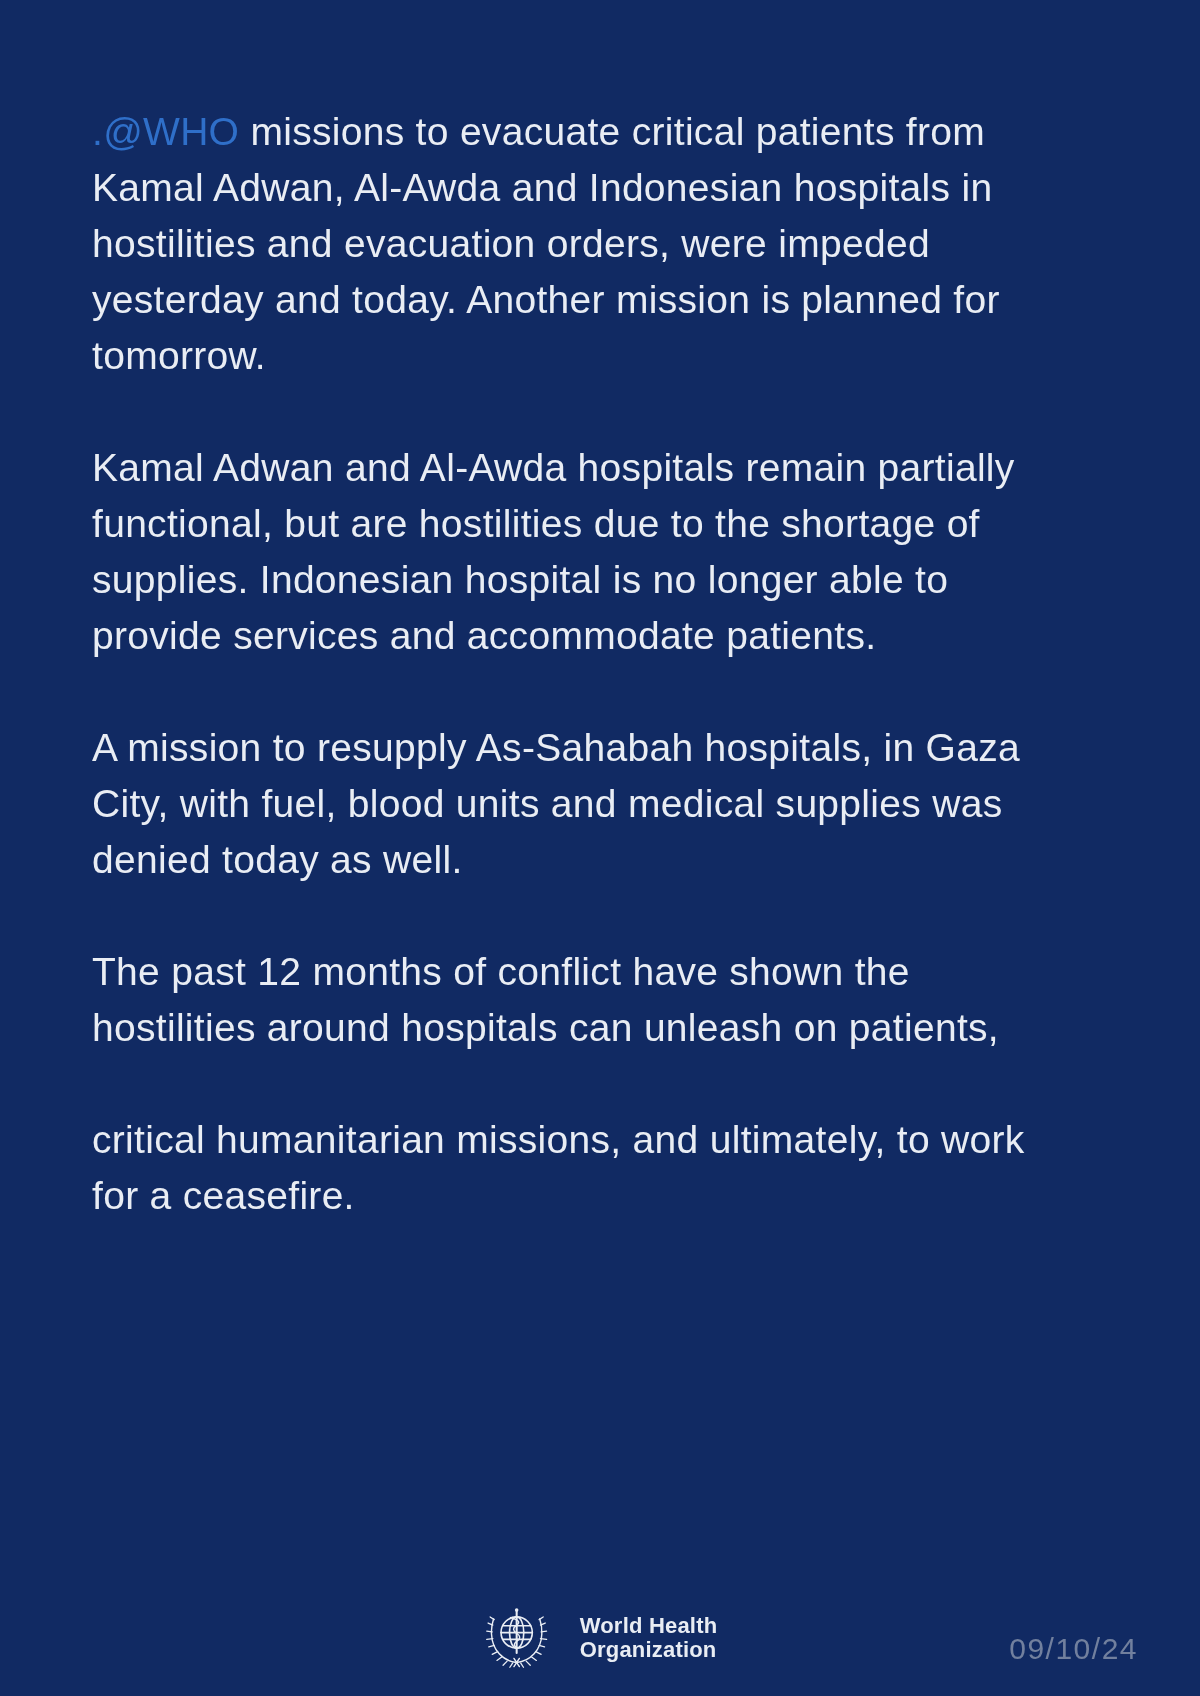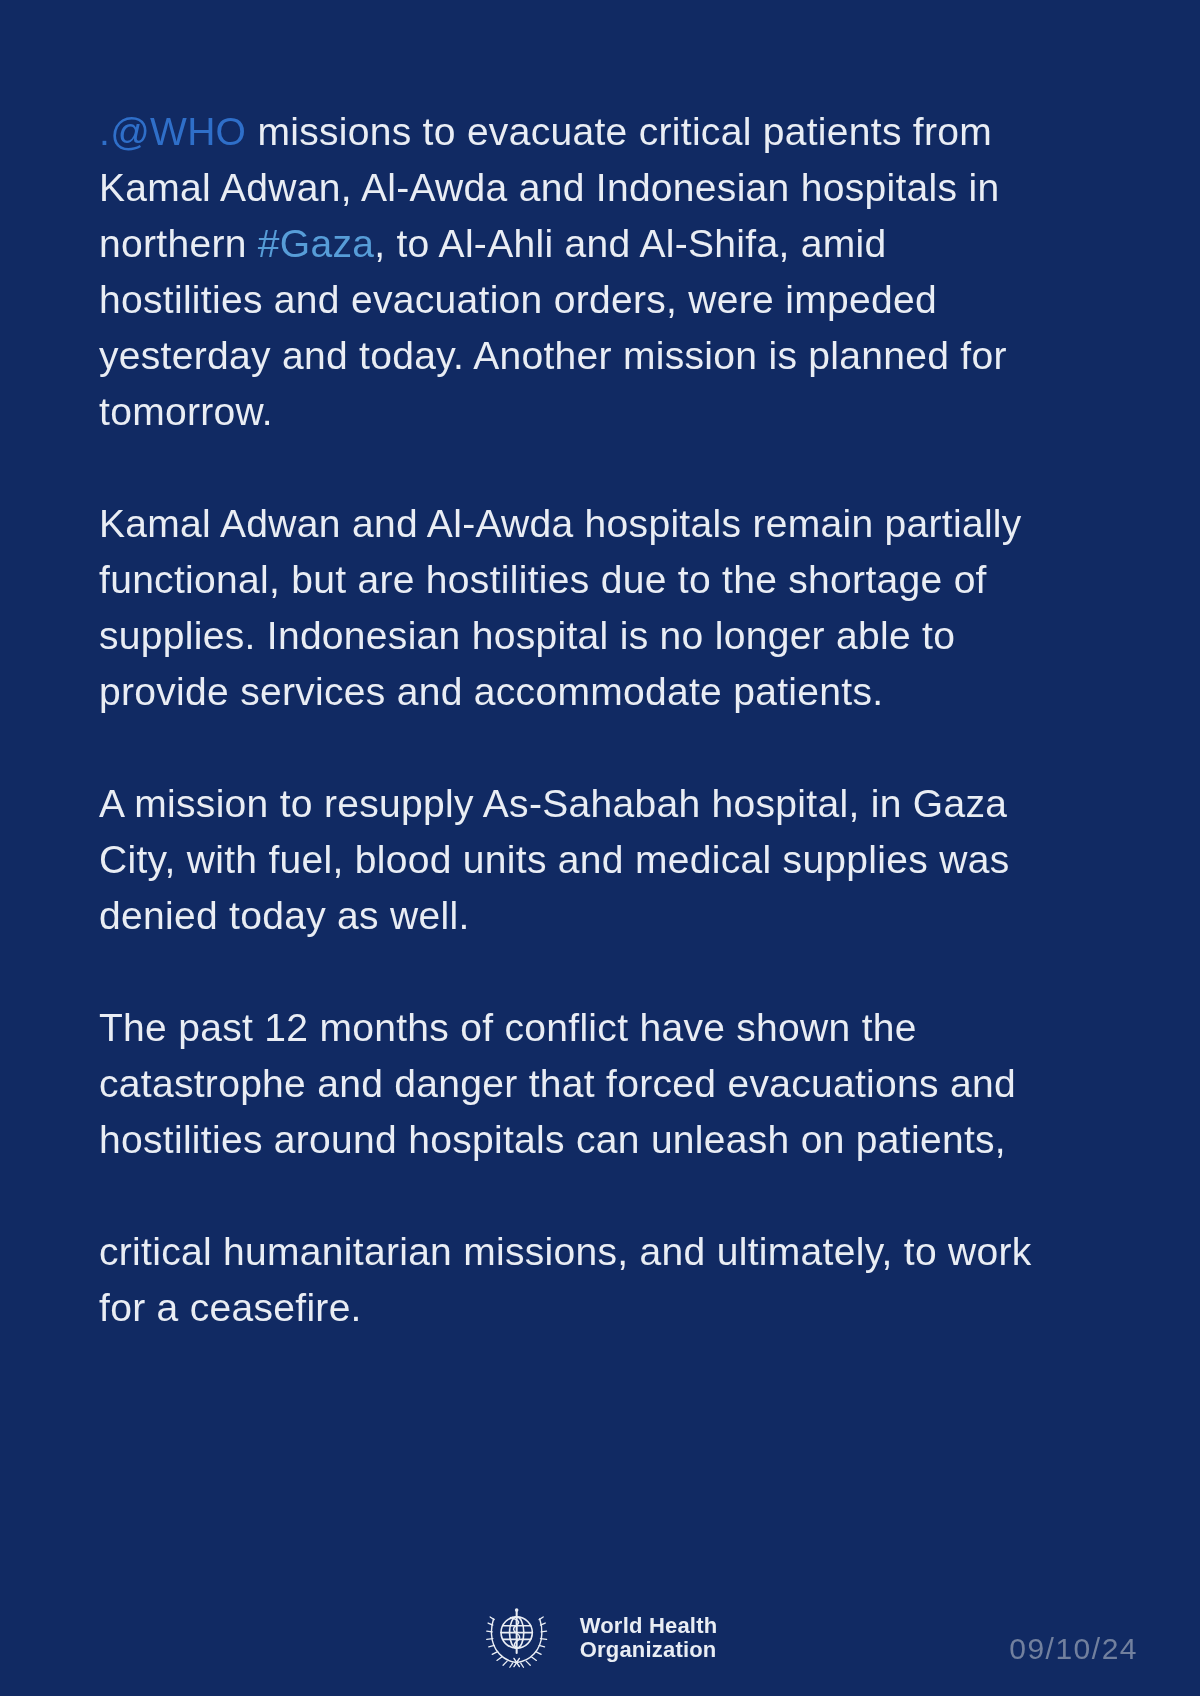--- a/index.html
+++ b/index.html
@@ -6,21 +6,21 @@
   body {
     width: 1200px; height: 1696px;
     background: var(--bg, #112a63);
     color: var(--text, #e9edf4);
     font-family: "Liberation Sans", sans-serif;
     position: relative;
     overflow: hidden;
   }
   .text-block {
     position: absolute;
-    top: 0; left: 7px; right: 0;
+    top: 0; left: 0; right: 0;
     padding: 104px 52px 0 92px;
   }
   .paragraph { margin: 0 0 56px 0; }
   .line {
     font-size: 39px;
     line-height: 56px;
     letter-spacing: 0.3px;
     font-weight: 500;
     white-space: nowrap;
   }
@@ -58,39 +58,37 @@
 </style>
 </head>
 <body>
 
 <div class="card">
 
   <main class="text-block">
       <div class="paragraph">
         <div class="line"><span class="handle">.@WHO</span><span> missions to evacuate critical patients from</span></div>
         <div class="line"><span>Kamal Adwan, Al-Awda and Indonesian hospitals in</span></div>
-        <div class="line"><span>northern </span><span class="hashtag">#Gaza</span><span>, to Al-Ahli and Al-Shifa, amid</span></div>
         <div class="line"><span>hostilities and evacuation orders, were impeded</span></div>
         <div class="line"><span>yesterday and today. Another mission is planned for</span></div>
         <div class="line"><span>tomorrow.</span></div>
       </div>
       <div class="paragraph">
         <div class="line"><span>Kamal Adwan and Al-Awda hospitals remain partially</span></div>
         <div class="line"><span>functional, but are hostilities due to the shortage of</span></div>
         <div class="line"><span>supplies. Indonesian hospital is no longer able to</span></div>
         <div class="line"><span>provide services and accommodate patients.</span></div>
       </div>
       <div class="paragraph">
-        <div class="line"><span>A mission to resupply As-Sahabah hospital, in Gaza</span></div>
+        <div class="line"><span>A mission to resupply As-Sahabah hospitals, in Gaza</span></div>
         <div class="line"><span>City, with fuel, blood units and medical supplies was</span></div>
         <div class="line"><span>denied today as well.</span></div>
       </div>
       <div class="paragraph">
         <div class="line"><span>The past 12 months of conflict have shown the</span></div>
-        <div class="line"><span>catastrophe and danger that forced evacuations and</span></div>
         <div class="line"><span>hostilities around hospitals can unleash on patients,</span></div>
       </div>
       <div class="paragraph">
         <div class="line"><span>critical humanitarian missions, and ultimately, to work</span></div>
         <div class="line"><span>for a ceasefire.</span></div>
       </div>
     </main>
 
   <footer>
     <div class="brand">

